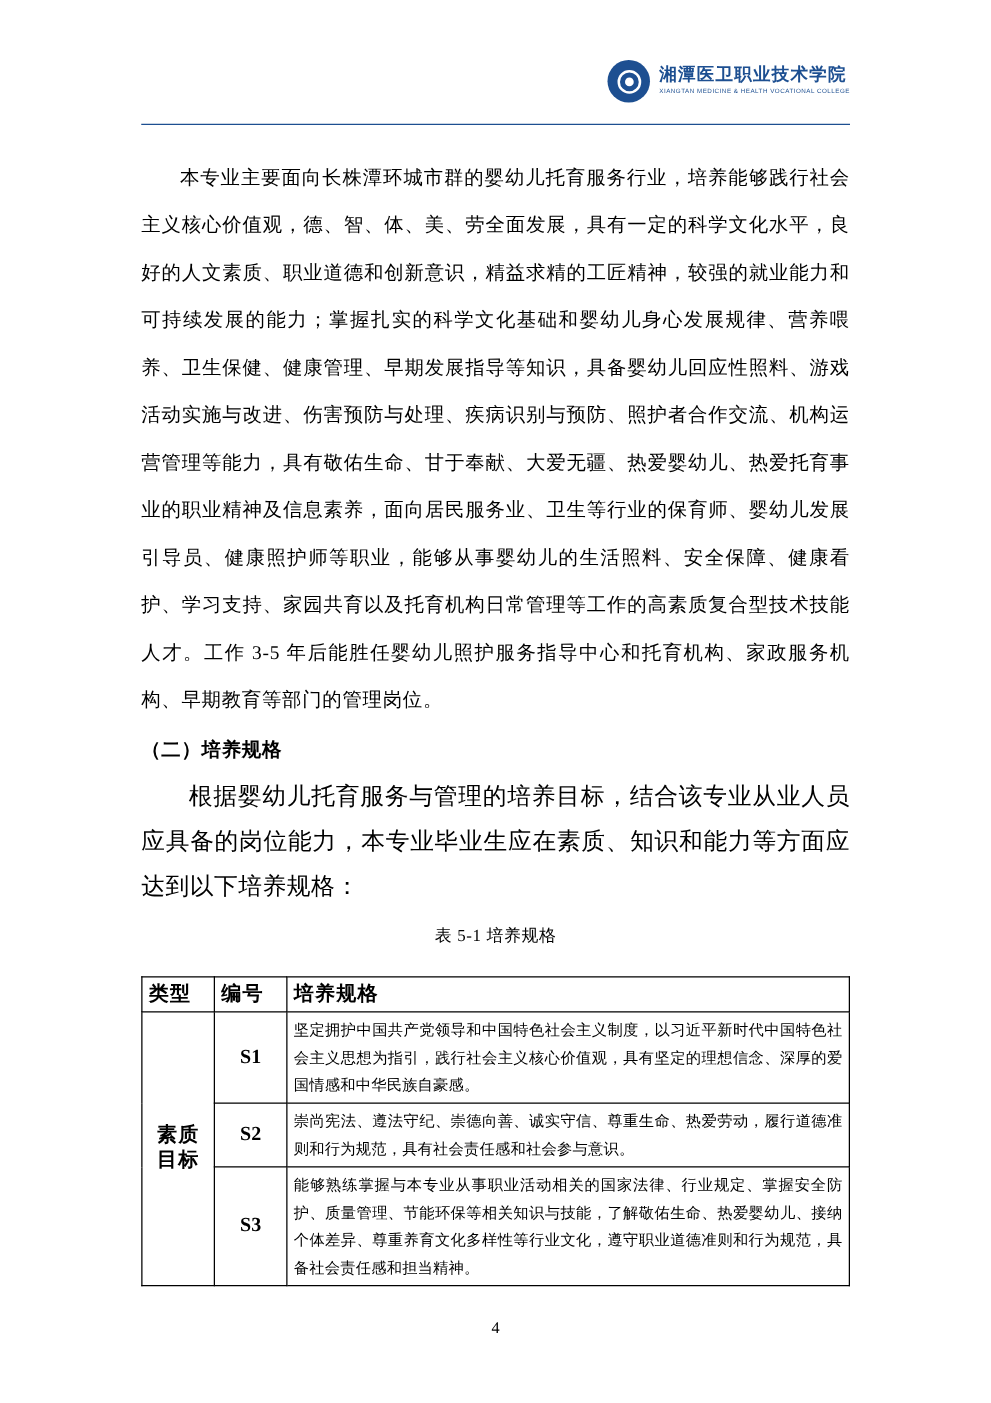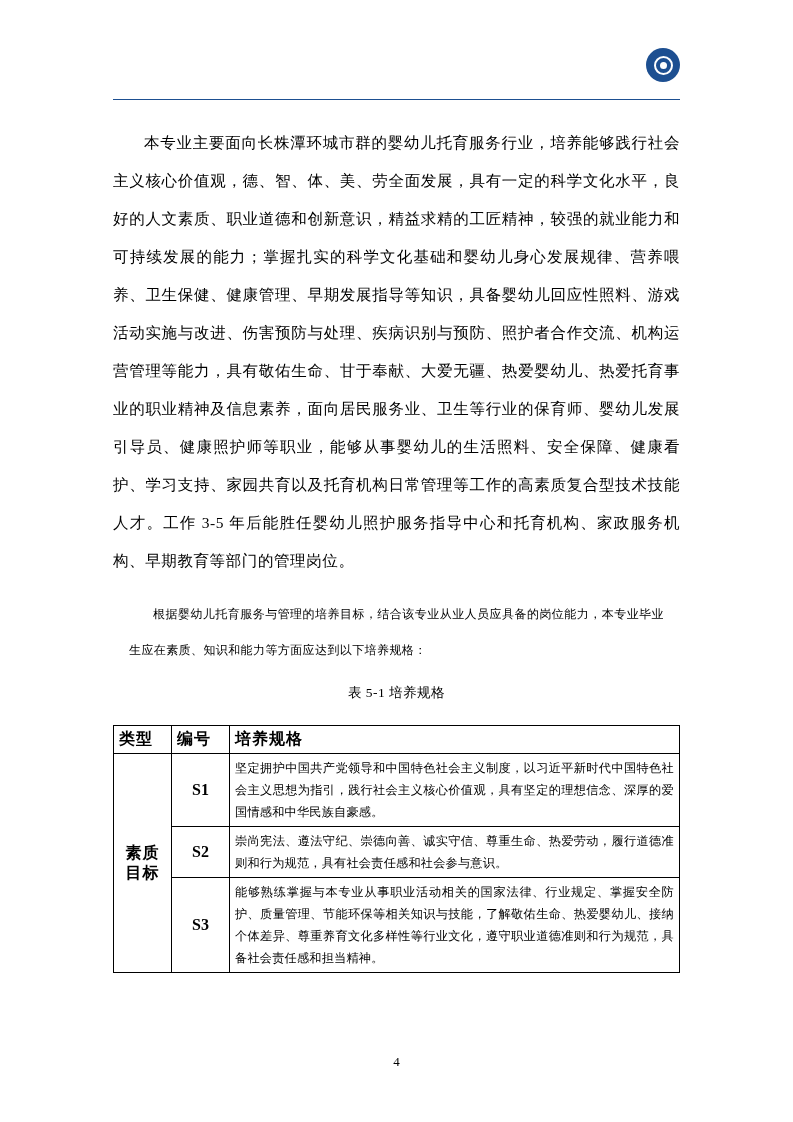--- a/index.html
+++ b/index.html
@@ -114,22 +114,22 @@
     letter-spacing: 0.6px;
   }
   h2.section-head {
     margin: 2px 0 0 0;
     font-size: 15.5px;
     line-height: 38px;
     font-weight: bold;
     letter-spacing: 0.6px;
   }
   p.body-para2 {
-    margin: 16px;
-    font-size: 12px;
+    margin: 0;
+    font-size: 19px;
     line-height: 36px;
     text-align: justify;
     text-justify: inter-ideograph;
     text-indent: 2em;
     letter-spacing: 0.4px;
   }
   .table-caption {
     margin-top: 12px;
     margin-bottom: 23px;
     text-align: center;
@@ -190,28 +190,33 @@
   }
 </style>
 </head>
 <body>
 
 <div class="page">
 
   <div class="header">
     <div class="logo-wrap">
       <div class="logo-mark"></div>
+      <div class="logo-text">
+        <div class="logo-cn">湘潭医卫职业技术学院</div>
+        <div class="logo-en">XIANGTAN MEDICINE &amp; HEALTH VOCATIONAL COLLEGE</div>
+      </div>
     </div>
     <div class="header-rule"></div>
   </div>
 
   <div class="content">
 
     <p class="body-para">本专业主要面向长株潭环城市群的婴幼儿托育服务行业，培养能够践行社会主义核心价值观，德、智、体、美、劳全面发展，具有一定的科学文化水平，良好的人文素质、职业道德和创新意识，精益求精的工匠精神，较强的就业能力和可持续发展的能力；掌握扎实的科学文化基础和婴幼儿身心发展规律、营养喂养、卫生保健、健康管理、早期发展指导等知识，具备婴幼儿回应性照料、游戏活动实施与改进、伤害预防与处理、疾病识别与预防、照护者合作交流、机构运营管理等能力，具有敬佑生命、甘于奉献、大爱无疆、热爱婴幼儿、热爱托育事业的职业精神及信息素养，面向居民服务业、卫生等行业的保育师、婴幼儿发展引导员、健康照护师等职业，能够从事婴幼儿的生活照料、安全保障、健康看护、学习支持、家园共育以及托育机构日常管理等工作的高素质复合型技术技能人才。工作 3-5 年后能胜任婴幼儿照护服务指导中心和托育机构、家政服务机构、早期教育等部门的管理岗位。</p>
 
+    <h2 class="section-head">（二）培养规格</h2>
 
     <p class="body-para2">根据婴幼儿托育服务与管理的培养目标，结合该专业从业人员应具备的岗位能力，本专业毕业生应在素质、知识和能力等方面应达到以下培养规格：</p>
 
     <div class="table-caption">表 5-1   培养规格</div>
 
     <table class="spec-table">
       <colgroup>
         <col class="col-type">
         <col class="col-code">
         <col>

